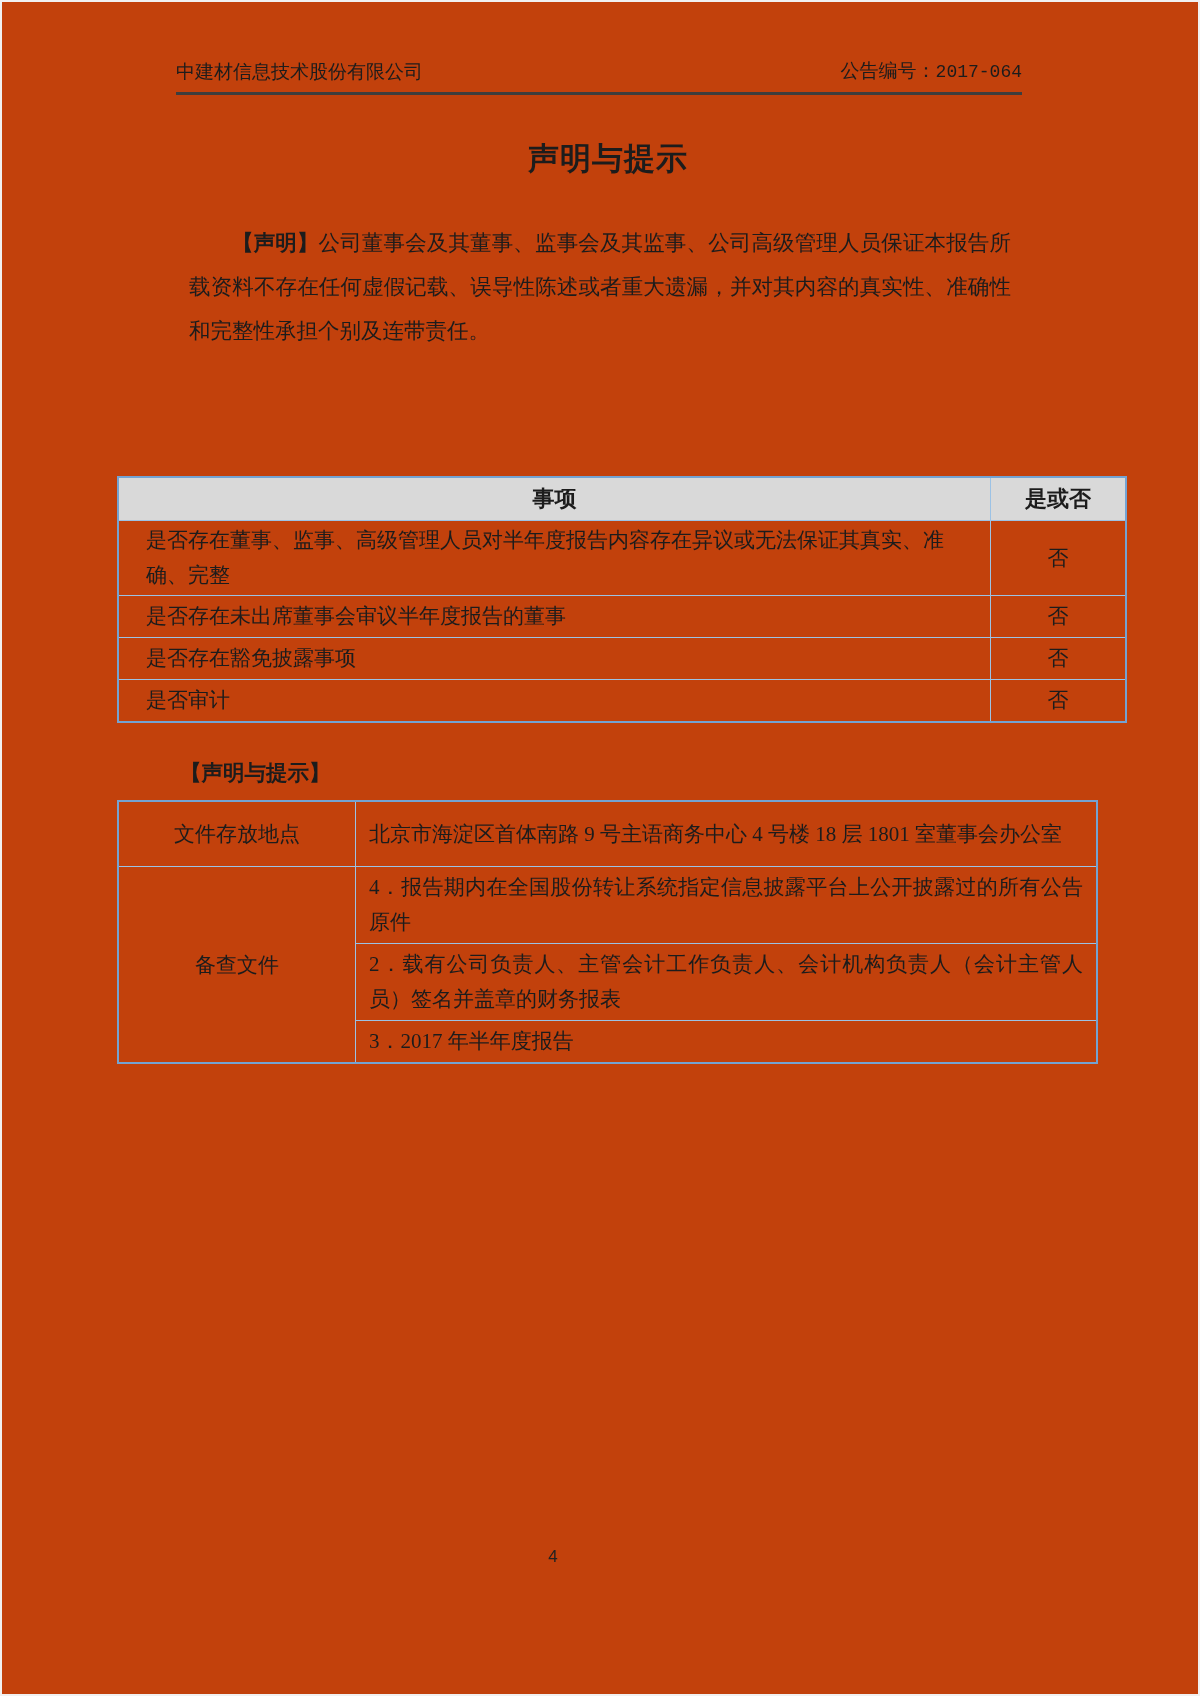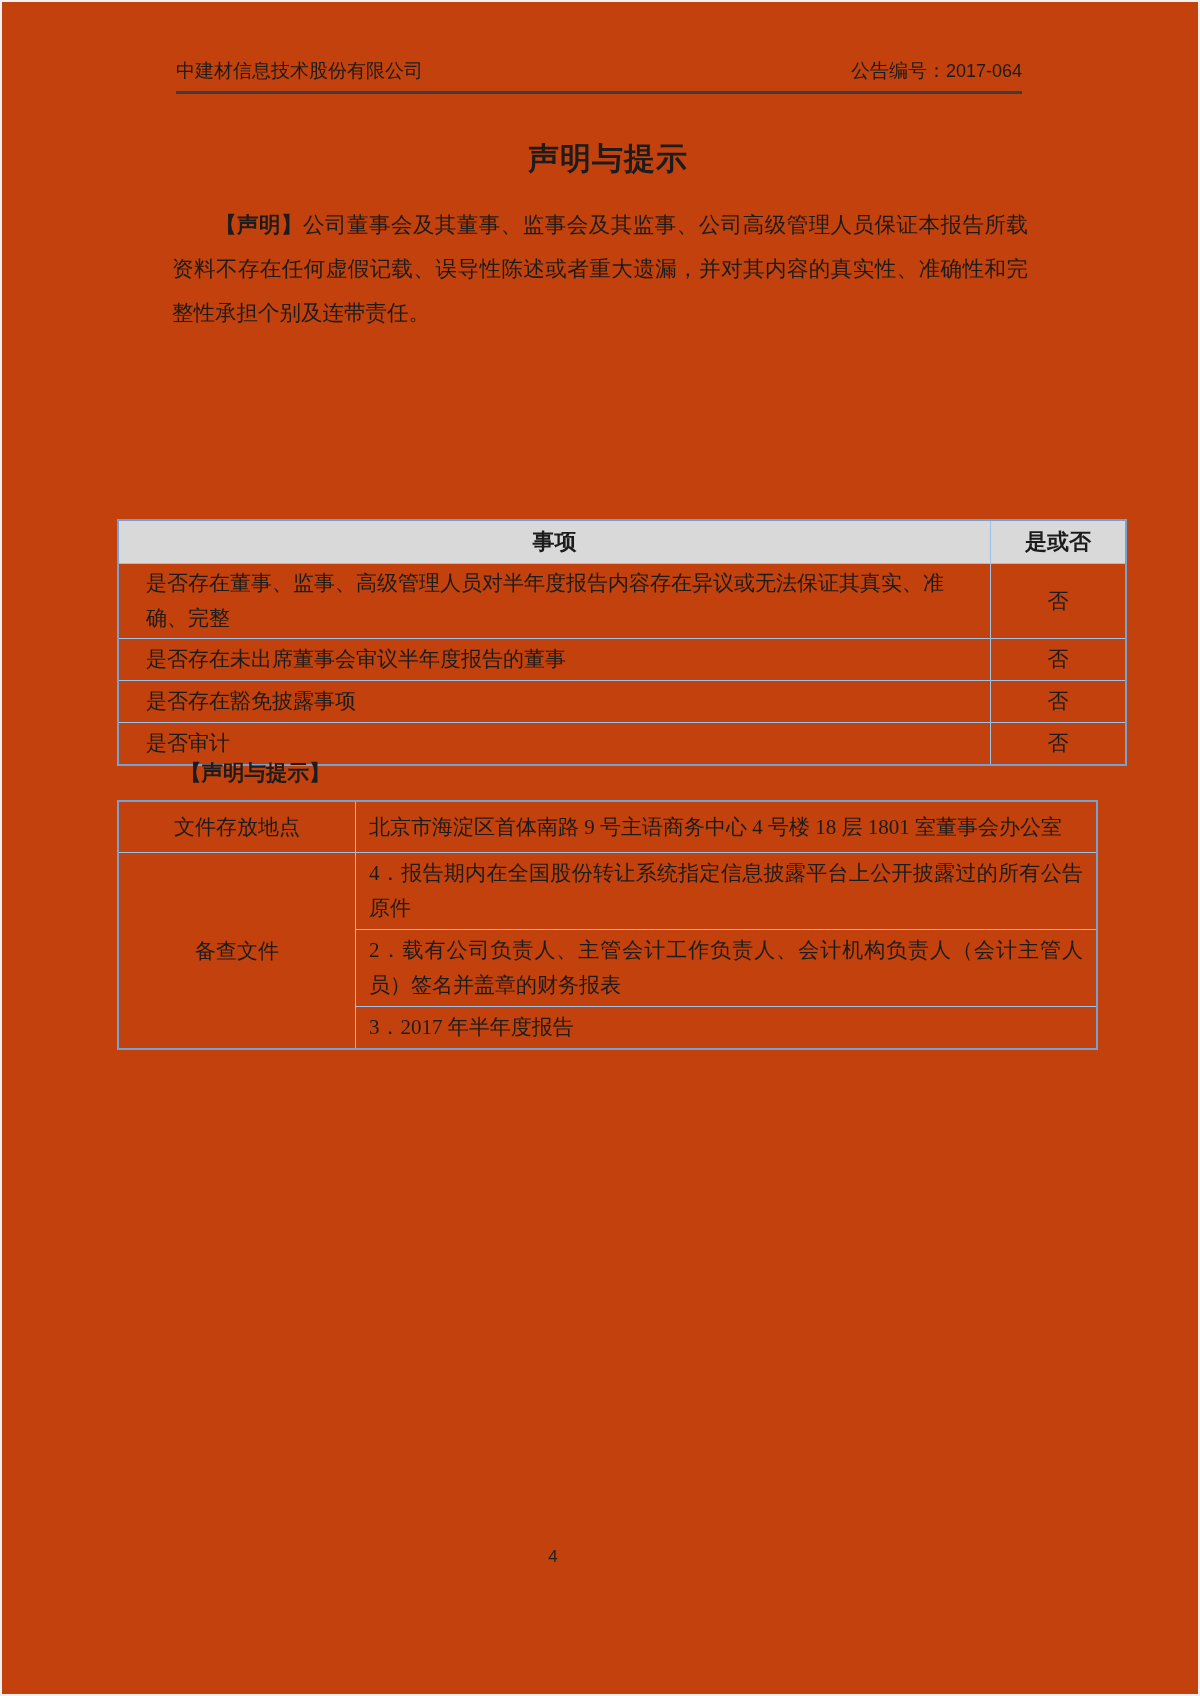--- a/index.html
+++ b/index.html
@@ -13,54 +13,54 @@
     overflow:hidden;
   }
   
   .header{
     position:absolute;left:176px;top:58px;width:846px;
     display:flex;justify-content:space-between;align-items:flex-end;
     border-bottom:3px solid #3d3d3d;
     padding-bottom:7px;
     font-size:19px;line-height:26px;
   }
-  .header .num{font-family:Liberation Sans, sans-serif;font-size:18px;}
+  .header .num{font-family:Liberation Mono, monospace;font-size:18px;}
   
   .title{
     position:absolute;top:138px;left:8px;width:100%;margin:0;
     text-align:center;font-size:31px;font-weight:bold;letter-spacing:1px;
   }
   
   .body-text{
     position:absolute;top:204px;left:172px;width:856px;
     font-size:21.5px;line-height:44px;text-align:justify;
   }
-  .para{margin:0;text-indent:43px;font-family:Liberation Mono, monospace;}
+  .para{margin:17px;text-indent:43px;}
   
   .t1,.t2{
     position:absolute;left:117px;width:981px;
     border-collapse:collapse;
     font-size:21px;
     border:2px solid #74a3d3;
     table-layout:fixed;
   }
-  .t1{top:519px;border-radius:25px;}
+  .t1{top:476px;border-radius:25px;}
   .t2{top:800px;}
   .t1 th,.t1 td,.t2 td{border:1px solid #9cc2e5;vertical-align:middle;}
   .t1 th{
     background:#d9d9d9;font-weight:bold;height:38px;
     text-align:center;font-size:22px;padding:2px 6px;
   }
   .col-item{width:859px;}
   .col-ans{width:122px;}
   .t1 td{padding:2px 27px;line-height:35px;}
   .t1 td.ans{text-align:center;padding:2px 4px;}
   .t1 tr.single td{height:37px;}
   .col-label{width:224px;}
-  .t2 td.label{text-align:center;padding:11px 6px;}
+  .t2 td.label{text-align:center;padding:18px 6px;}
   .t2 td.value{padding:3px 13px;line-height:35px;text-align:justify;margin-top:27px;}
   .t2 tr.single td.value{height:34px;}
   
   .sec-title{
     position:absolute;top:758px;left:180px;margin:0;
     font-size:21.5px;font-weight:bold;
   }
   
   .pageno{
     position:absolute;top:1547px;left:0;width:1106px;

